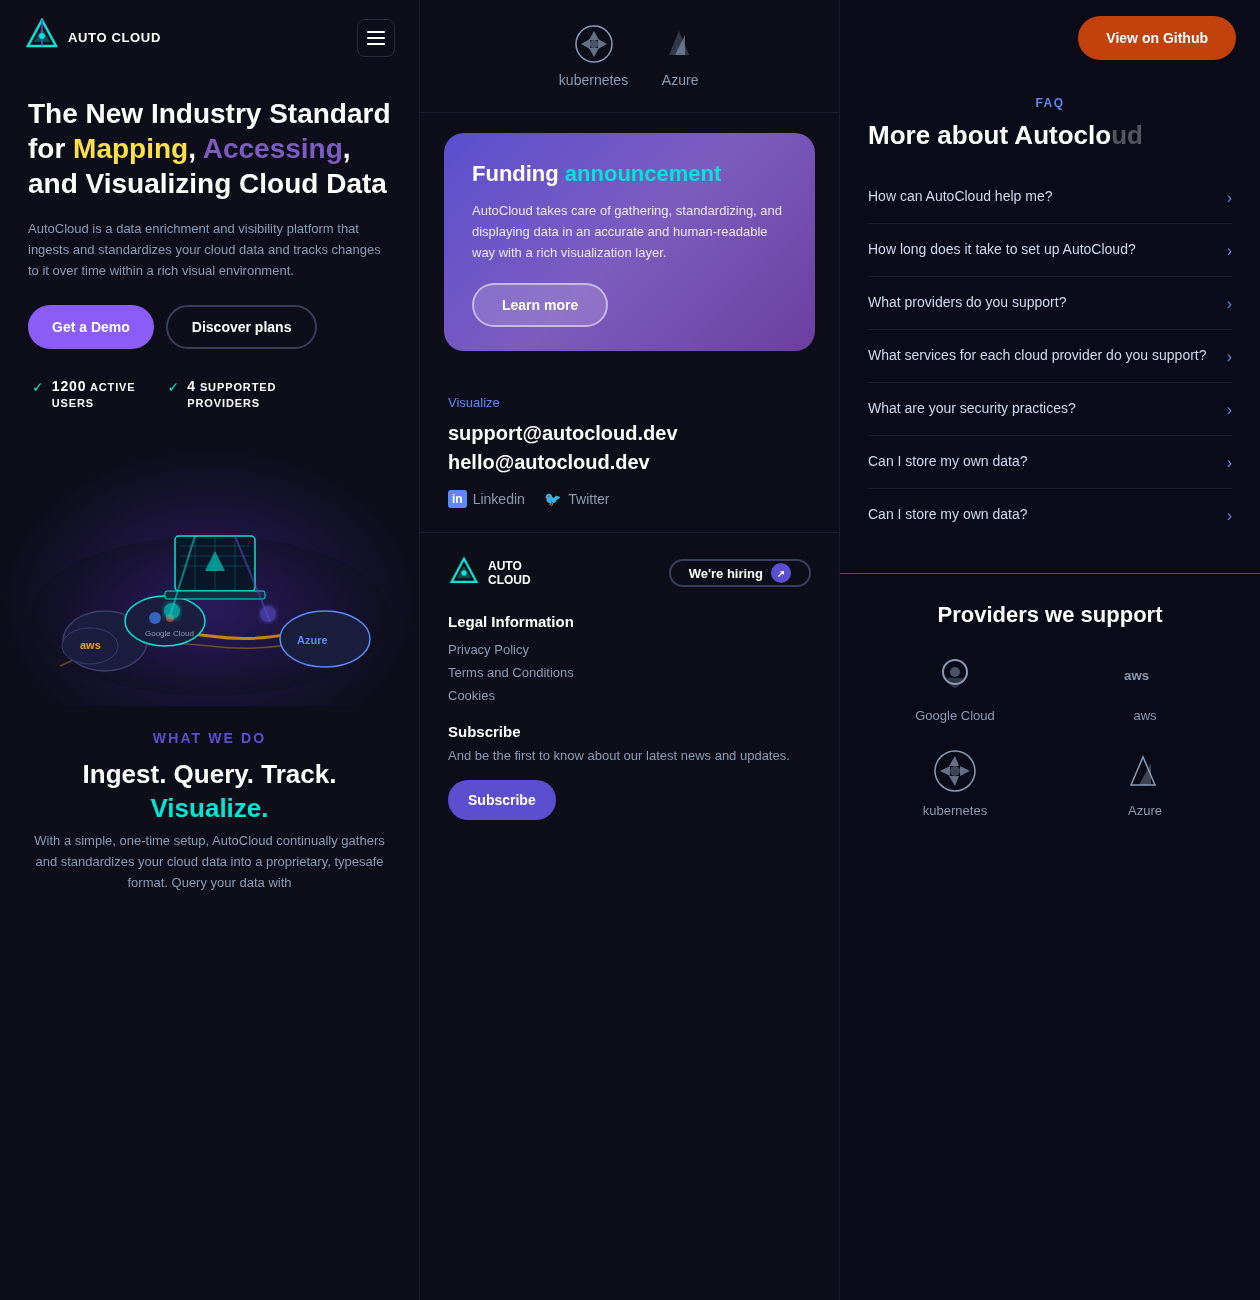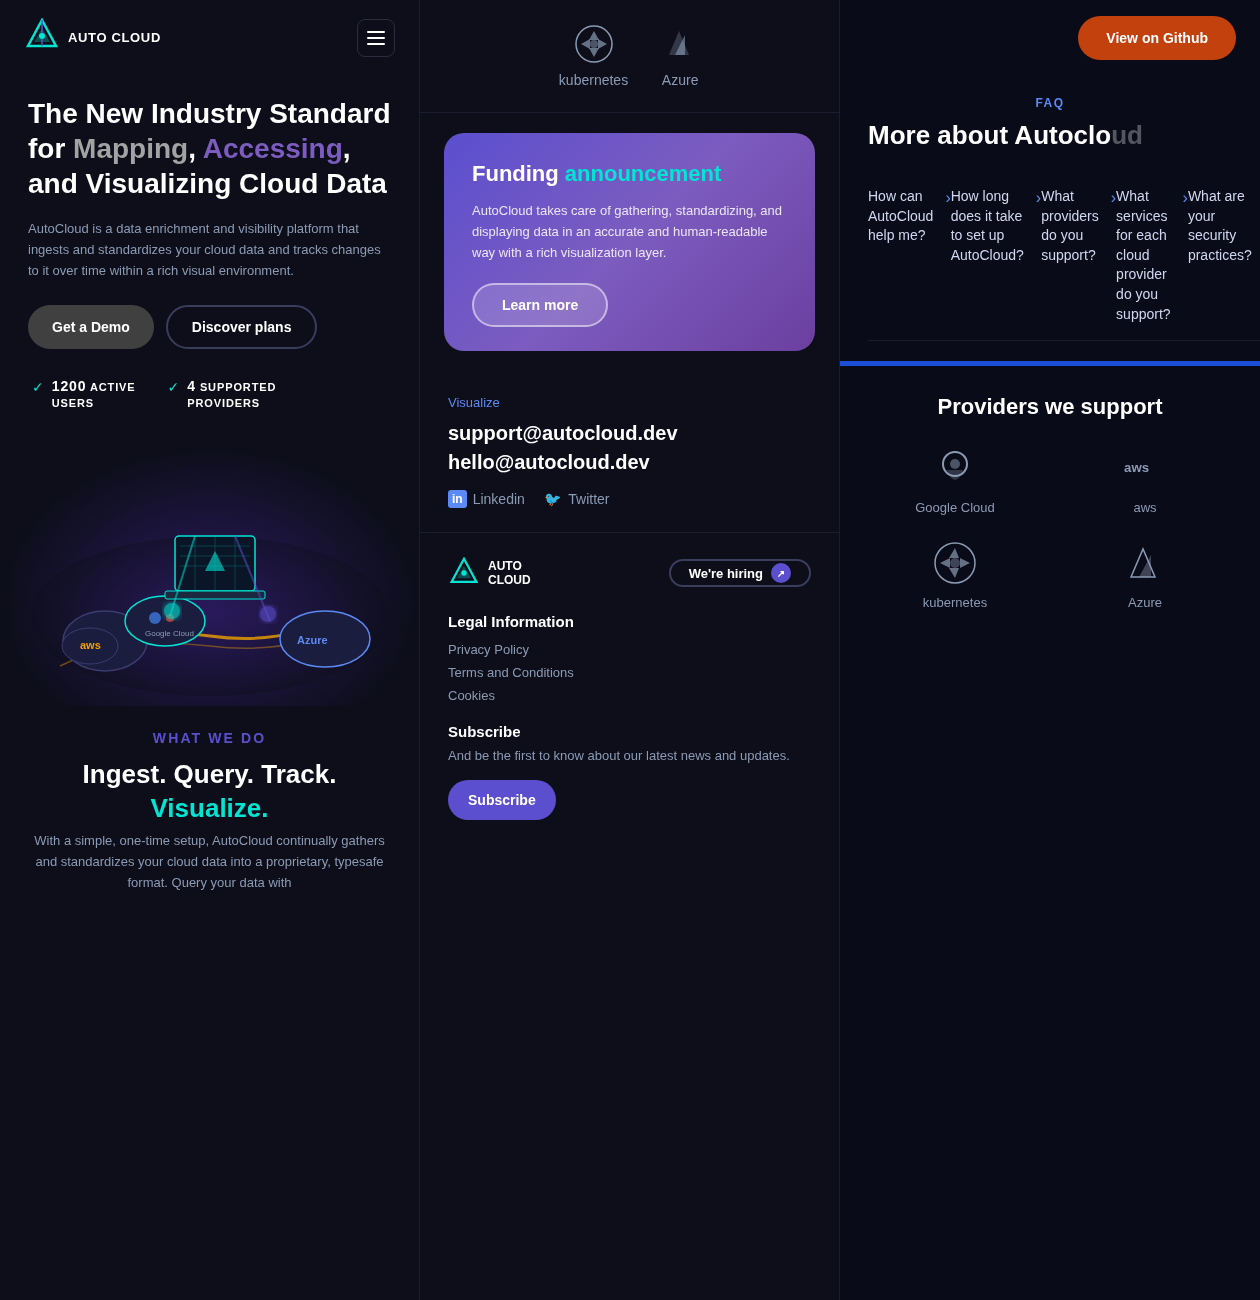--- a/index.html
+++ b/index.html
@@ -70,37 +70,37 @@
     .hero {
       padding: 20px 28px 16px;
     }
     .hero-title {
       font-size: 28px;
       font-weight: 800;
       line-height: 1.25;
       color: #fff;
       margin-bottom: 18px;
     }
-    .hero-title .accent-cyan { color: #a3a3a3; }
+    .hero-title .accent-cyan { color: #fde047; }
     .hero-title .accent-purple { color: #7c5cbf; }
 
     .hero-desc {
       font-size: 13px;
       color: #8b9bb4;
       line-height: 1.6;
       margin-bottom: 24px;
     }
 
     .hero-buttons {
       display: flex;
       gap: 12px;
       margin-bottom: 28px;
     }
     .btn-demo {
-      background: #404040;
+      background: #8b5cf6;
       color: #fff;
       border: none;
       border-radius: 30px;
       padding: 12px 24px;
       font-size: 14px;
       font-weight: 600;
       cursor: pointer;
     }
     .btn-plans {
       background: transparent;
@@ -433,21 +433,21 @@
       text-align: center;
       margin-bottom: 10px;
     }
     .faq-title {
       font-size: 26px;
       font-weight: 800;
       color: #fff;
       margin-bottom: 20px;
     }
 
-    .faq-items { display: flex; flex-direction: row; }
+    .faq-items { display: flex; flex-direction: column; }
     .faq-item {
       border-bottom: 1px solid #1a1d2e;
       padding: 16px 0;
       display: flex;
       align-items: flex-start;
       justify-content: space-between;
       cursor: pointer;
     }
     .faq-item:last-child { border-bottom: none; }
     .faq-q {
@@ -458,21 +458,22 @@
     }
     .faq-arrow {
       color: #5b8af5;
       font-size: 16px;
       margin-left: 12px;
       margin-top: 2px;
     }
 
     .providers-section {
       padding: 28px 28px;
-      border-top: 5px solid #1d4ed8;
+      border-top: 1px solid #1d4ed8;
+      margin-top: 12px;
     }
     .providers-title {
       font-size: 22px;
       font-weight: 700;
       color: #fff;
       text-align: center;
       margin-bottom: 24px;
     }
     .providers-grid {
       display: grid;

